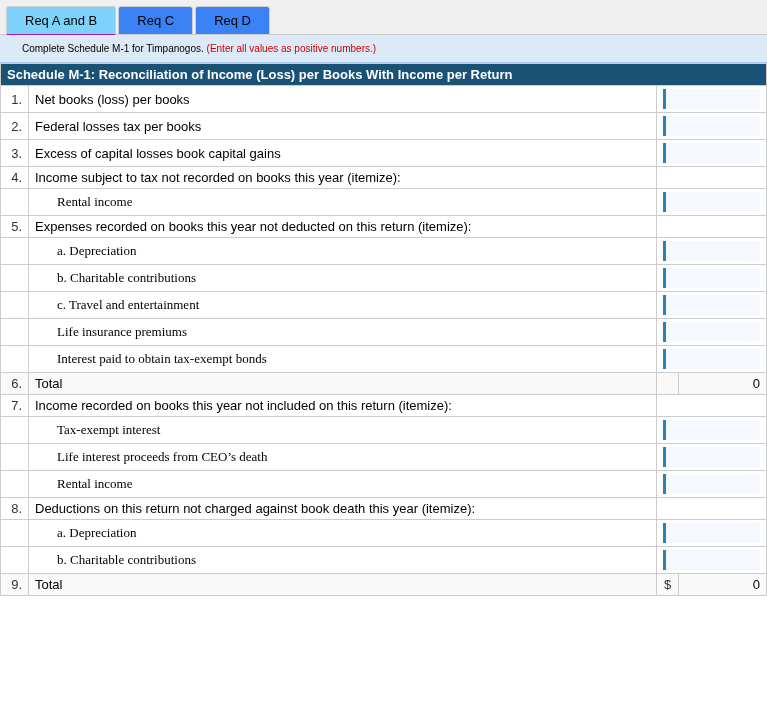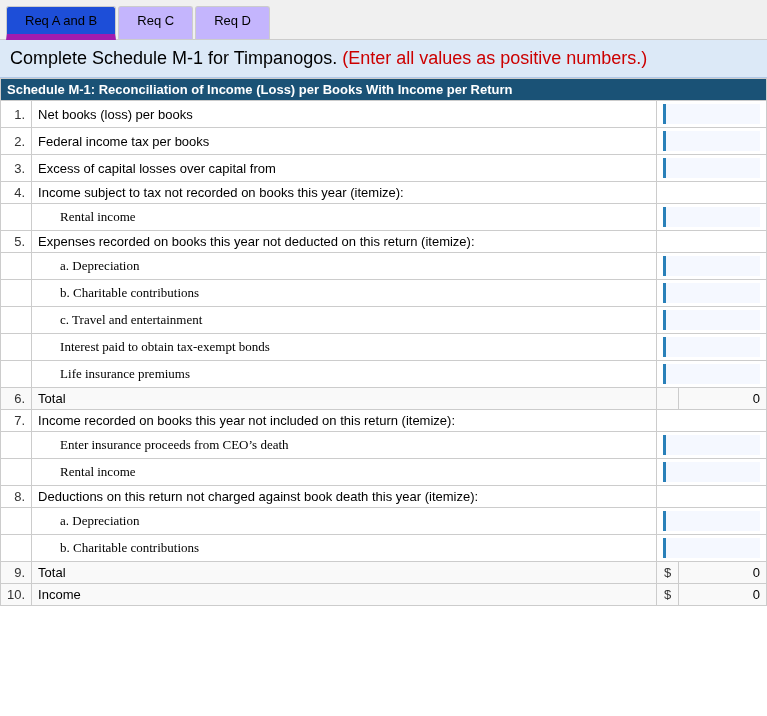--- a/index.html
+++ b/index.html
@@ -9,38 +9,38 @@
     .tabs {
       display: flex;
       border-bottom: 1px solid #ccc;
       padding: 6px 6px 0 6px;
       background: #f0f0f0;
     }
     .tab {
       padding: 6px 18px;
       border: 1px solid #ccc;
       border-bottom: none;
-      background: #c4b5fd;
+      background: #3b82f6;
       cursor: pointer;
       margin-right: 2px;
       border-radius: 3px 3px 0 0;
       font-size: 13px;
     }
     .tab.active {
-      background: #1d4ed8;
-      border-bottom: 6px solid #a21caf;
+      background: #7dd3fc;
+      border-bottom: 1px solid #a21caf;
       margin-bottom: -1px;
       z-index: 1;
     }
 
     
     .instruction {
       background: #dce9f7;
-      padding: 8px 10px;
-      font-size: 18px;
+      padding: 8px 22px;
+      font-size: 10px;
       border-bottom: 1px solid #b0c8e8;
     }
     .instruction .highlight {
       color: #cc0000;
     }
 
     
     .schedule-table {
       width: 100%;
       border-collapse: collapse;
@@ -125,26 +125,26 @@
     </tr>
   </thead>
   <tbody id="table-body">
   <tr>
         <td class="row-num">1.</td>
         <td class="row-label">Net books (loss) per books</td>
         <td class="row-input" colspan="2"><input type="text" class="input-field" style=""></td>
       </tr>
       <tr>
         <td class="row-num">2.</td>
-        <td class="row-label">Federal income tax per books</td>
+        <td class="row-label">Federal losses tax per books</td>
         <td class="row-input" colspan="2"><input type="text" class="input-field" style=""></td>
       </tr>
       <tr>
         <td class="row-num">3.</td>
-        <td class="row-label">Excess of capital losses over capital from</td>
+        <td class="row-label">Excess of capital losses book capital gains</td>
         <td class="row-input" colspan="2"><input type="text" class="input-field" style=""></td>
       </tr>
       <tr>
         <td class="row-num">4.</td>
         <td class="row-label">Income subject to tax not recorded on books this year (itemize):</td>
         <td colspan="2"></td>
       </tr>
       <tr>
         <td class="row-num"></td>
         <td class="row-label indented">Rental income</td>
@@ -165,42 +165,47 @@
         <td class="row-label indented">b. Charitable contributions</td>
         <td class="row-input" colspan="2"><input type="text" class="input-field" style=""></td>
       </tr>
       <tr>
         <td class="row-num"></td>
         <td class="row-label indented">c. Travel and entertainment</td>
         <td class="row-input" colspan="2"><input type="text" class="input-field" style=""></td>
       </tr>
       <tr>
         <td class="row-num"></td>
+        <td class="row-label indented">Life insurance premiums</td>
+        <td class="row-input" colspan="2"><input type="text" class="input-field" style=""></td>
+      </tr>
+      <tr>
+        <td class="row-num"></td>
         <td class="row-label indented">Interest paid to obtain tax-exempt bonds</td>
-        <td class="row-input" colspan="2"><input type="text" class="input-field" style=""></td>
-      </tr>
-      <tr>
-        <td class="row-num"></td>
-        <td class="row-label indented">Life insurance premiums</td>
         <td class="row-input" colspan="2"><input type="text" class="input-field" style=""></td>
       </tr>
       <tr class="total-row">
         <td class="row-num">6.</td>
         <td class="row-label">Total</td>
         <td></td>
         <td class="value-cell">0</td>
       </tr>
       <tr>
         <td class="row-num">7.</td>
         <td class="row-label">Income recorded on books this year not included on this return (itemize):</td>
         <td colspan="2"></td>
       </tr>
       <tr>
         <td class="row-num"></td>
-        <td class="row-label indented">Enter insurance proceeds from CEO’s death</td>
+        <td class="row-label indented">Tax-exempt interest</td>
+        <td class="row-input" colspan="2"><input type="text" class="input-field" style=""></td>
+      </tr>
+      <tr>
+        <td class="row-num"></td>
+        <td class="row-label indented">Life interest proceeds from CEO’s death</td>
         <td class="row-input" colspan="2"><input type="text" class="input-field" style=""></td>
       </tr>
       <tr>
         <td class="row-num"></td>
         <td class="row-label indented">Rental income</td>
         <td class="row-input" colspan="2"><input type="text" class="input-field" style=""></td>
       </tr>
       <tr>
         <td class="row-num">8.</td>
         <td class="row-label">Deductions on this return not charged against book death this year (itemize):</td>
@@ -215,20 +220,14 @@
         <td class="row-num"></td>
         <td class="row-label indented">b. Charitable contributions</td>
         <td class="row-input" colspan="2"><input type="text" class="input-field" style=""></td>
       </tr>
       <tr class="total-row">
         <td class="row-num">9.</td>
         <td class="row-label">Total</td>
         <td class="dollar-cell">$</td>
         <td class="value-cell">0</td>
       </tr>
-      <tr class="total-row">
-        <td class="row-num">10.</td>
-        <td class="row-label">Income</td>
-        <td class="dollar-cell">$</td>
-        <td class="value-cell">0</td>
-      </tr>
     </tbody>
 </table>
 
 </body></html>

